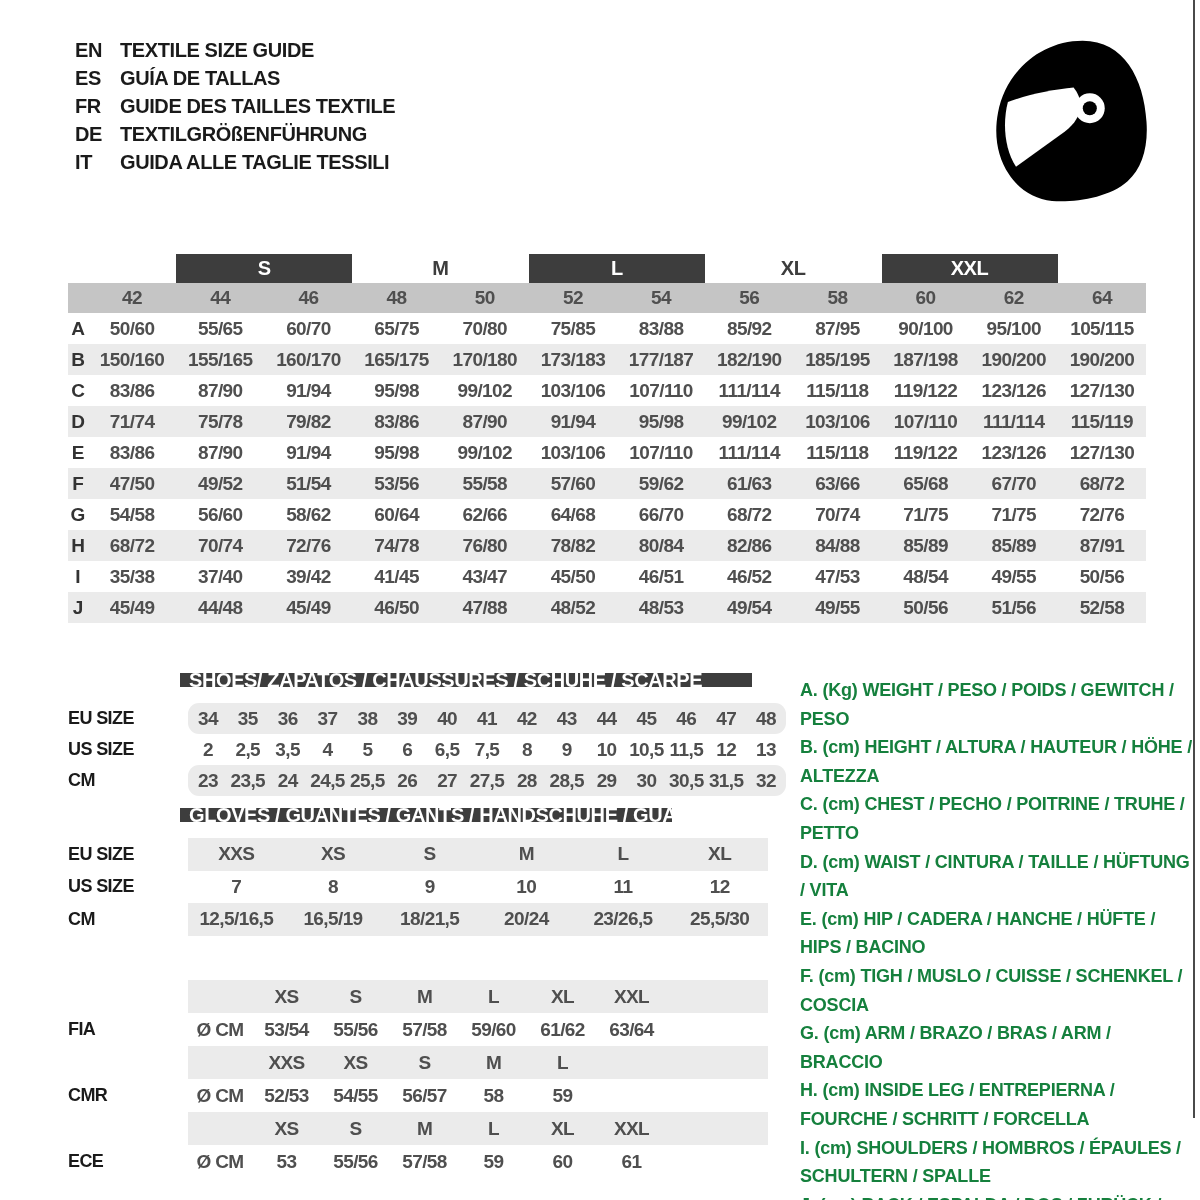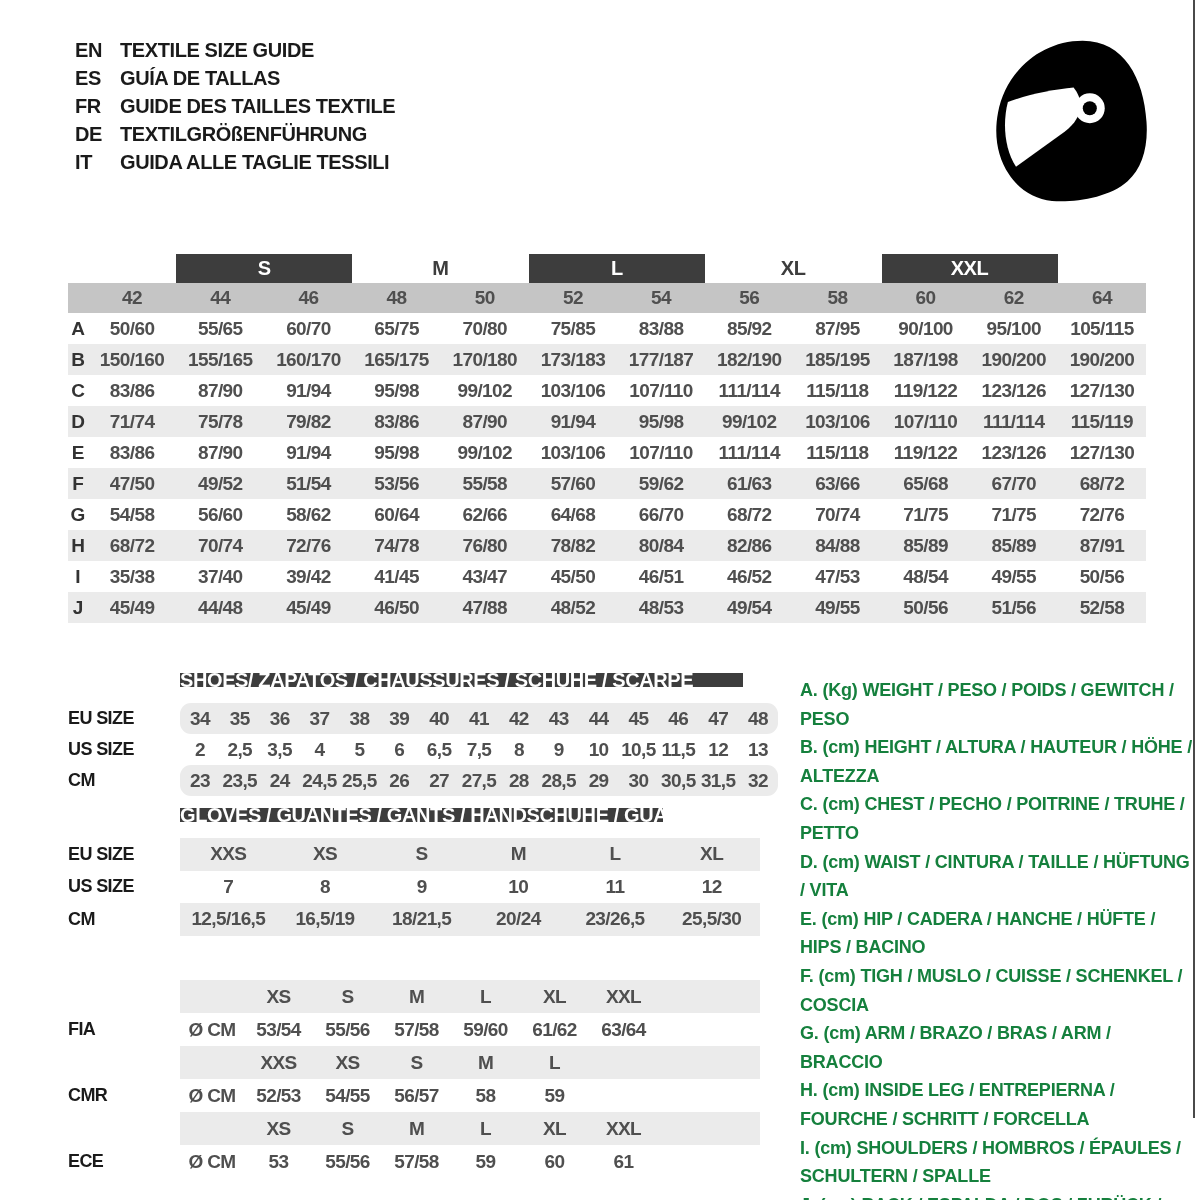--- a/index.html
+++ b/index.html
@@ -23,23 +23,23 @@
   .band-text{color:#3d3d3d;}
   .num-row{display:grid;grid-template-columns:20px repeat(12,1fr);height:30px;background:#c5c5c5;align-items:center;}
   .trow{display:grid;grid-template-columns:20px repeat(12,1fr);height:31px;align-items:center;}
   .trow.stripe{background:#ebebeb;}
   .cell{text-align:center;font-size:19px;letter-spacing:-0.6px;white-space:nowrap;}
   .rlabel{text-align:center;font-size:19px;color:#333333;}
 
   
   .sec{position:absolute;left:68px;}
   .sec-header{position:absolute;left:112px;top:0;height:14px;background:#3d3d3d;color:#fff;font-size:20px;
-    display:flex;align-items:center;padding-left:0;letter-spacing:-0.4px;white-space:nowrap;}
+    display:flex;align-items:center;padding-left:9px;letter-spacing:-0.4px;white-space:nowrap;}
   .sec-rows{position:absolute;left:0;}
-  .subrow{display:flex;align-items:center;}
+  .subrow{display:flex;align-items:center;gap:8px;}
   .sublabel{width:112px;font-size:18px;color:#1a1a1a;letter-spacing:-0.6px;white-space:nowrap;}
   .gray{background:#ebebeb;}
 
   #shoes{top:673px;width:780px;height:125px;}
   #shoes .sec-header{width:563px;}
   #shoes .sec-rows{top:30px;width:780px;}
   #shoes .subrow{height:31px;}
   .svals{width:598px;height:100%;display:grid;grid-template-columns:repeat(15,1fr);align-items:center;border-radius:11px;}
 
   #gloves{top:808px;width:780px;height:130px;}

